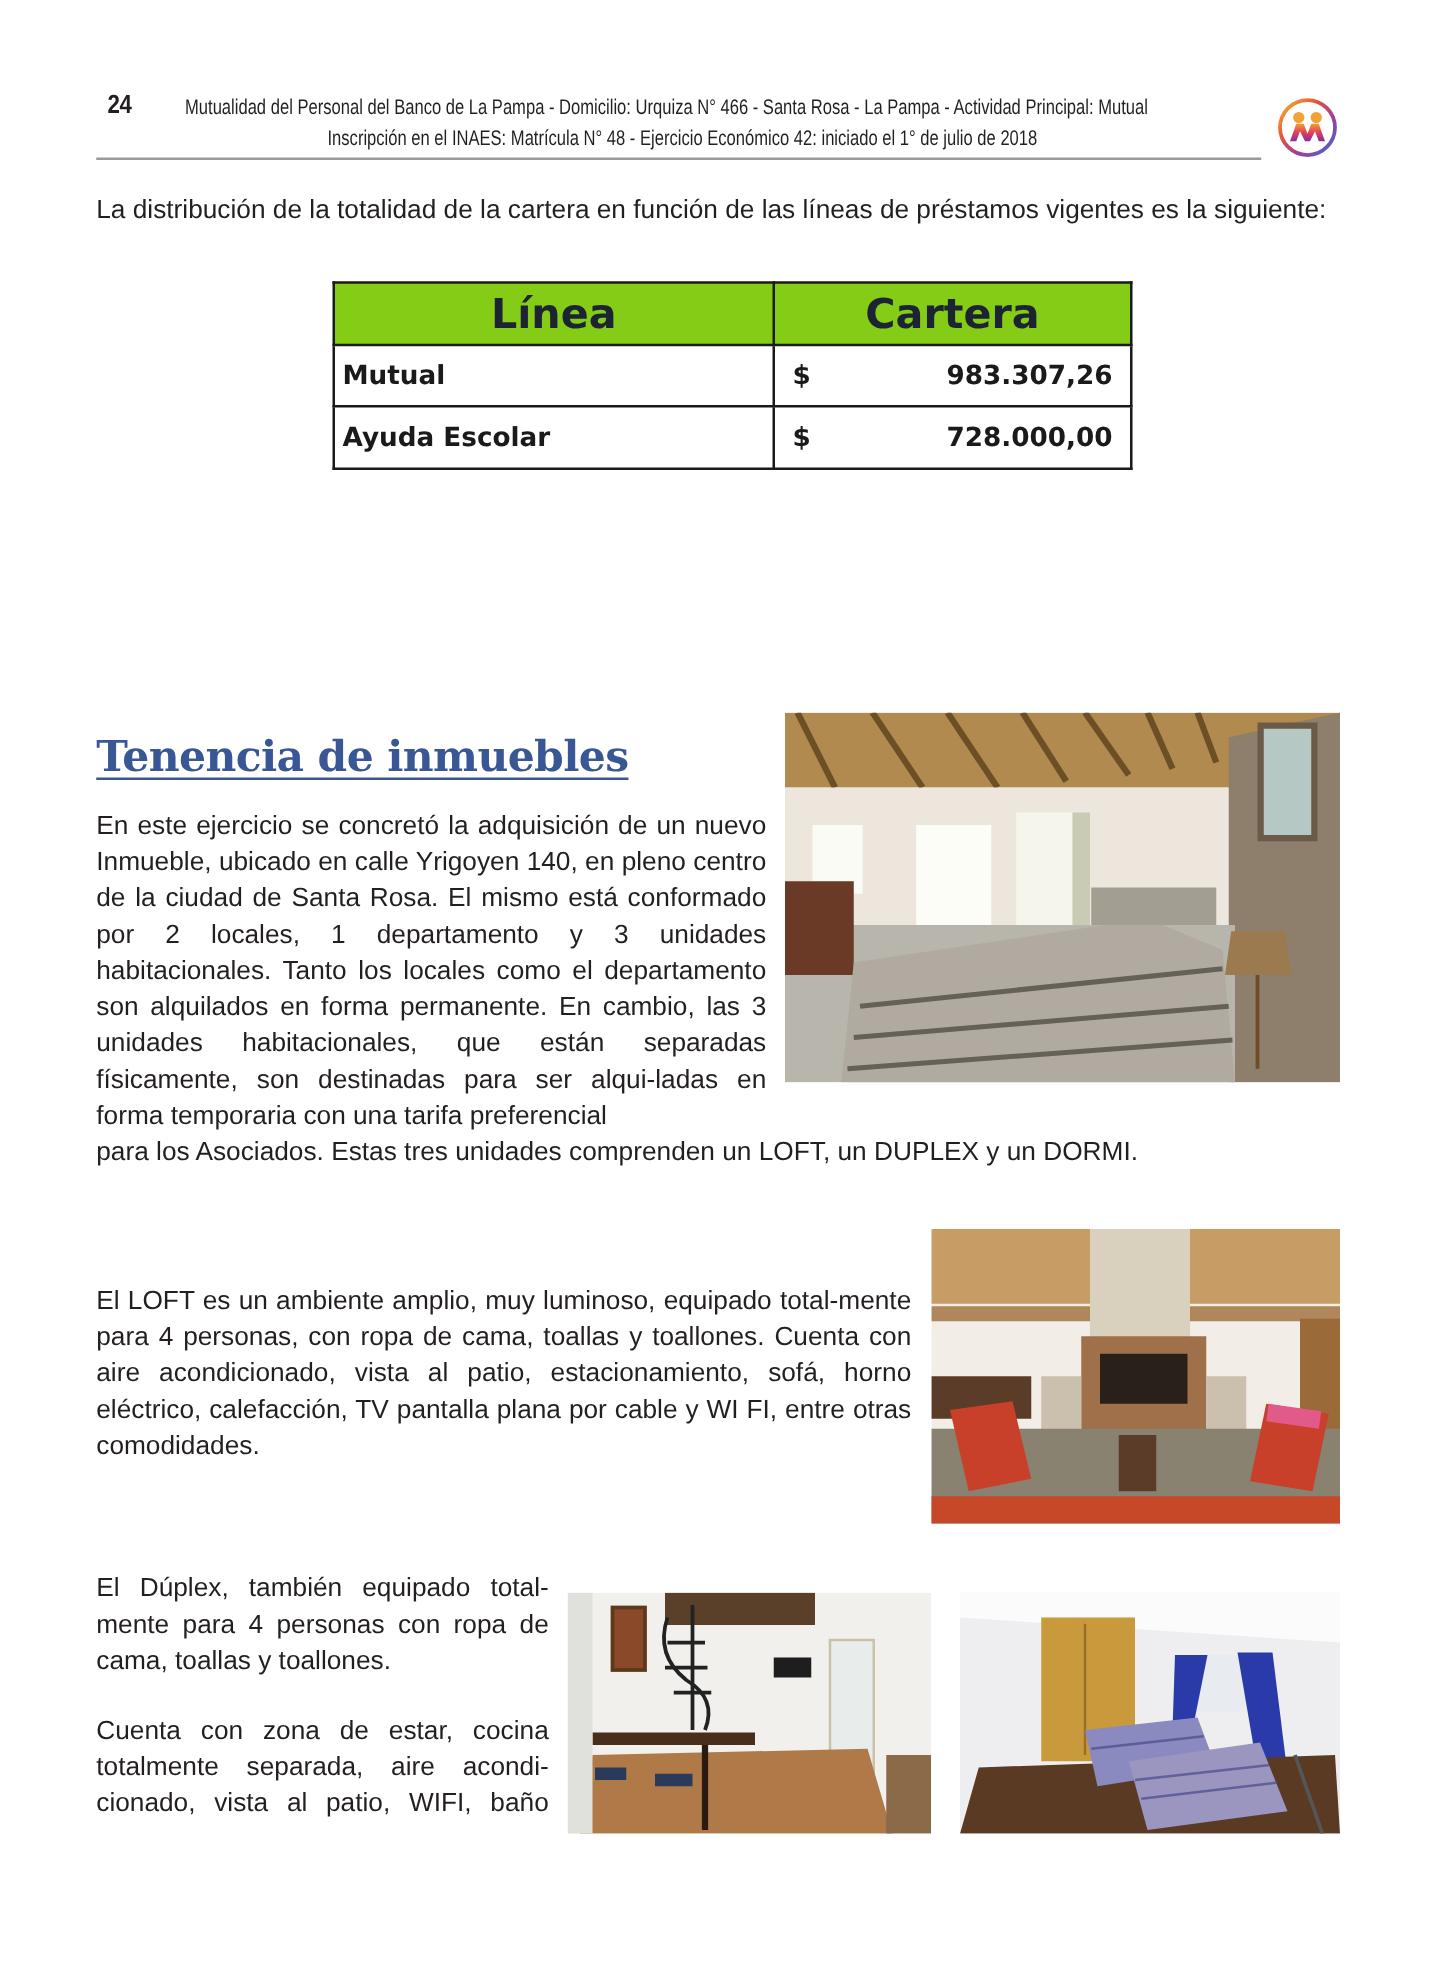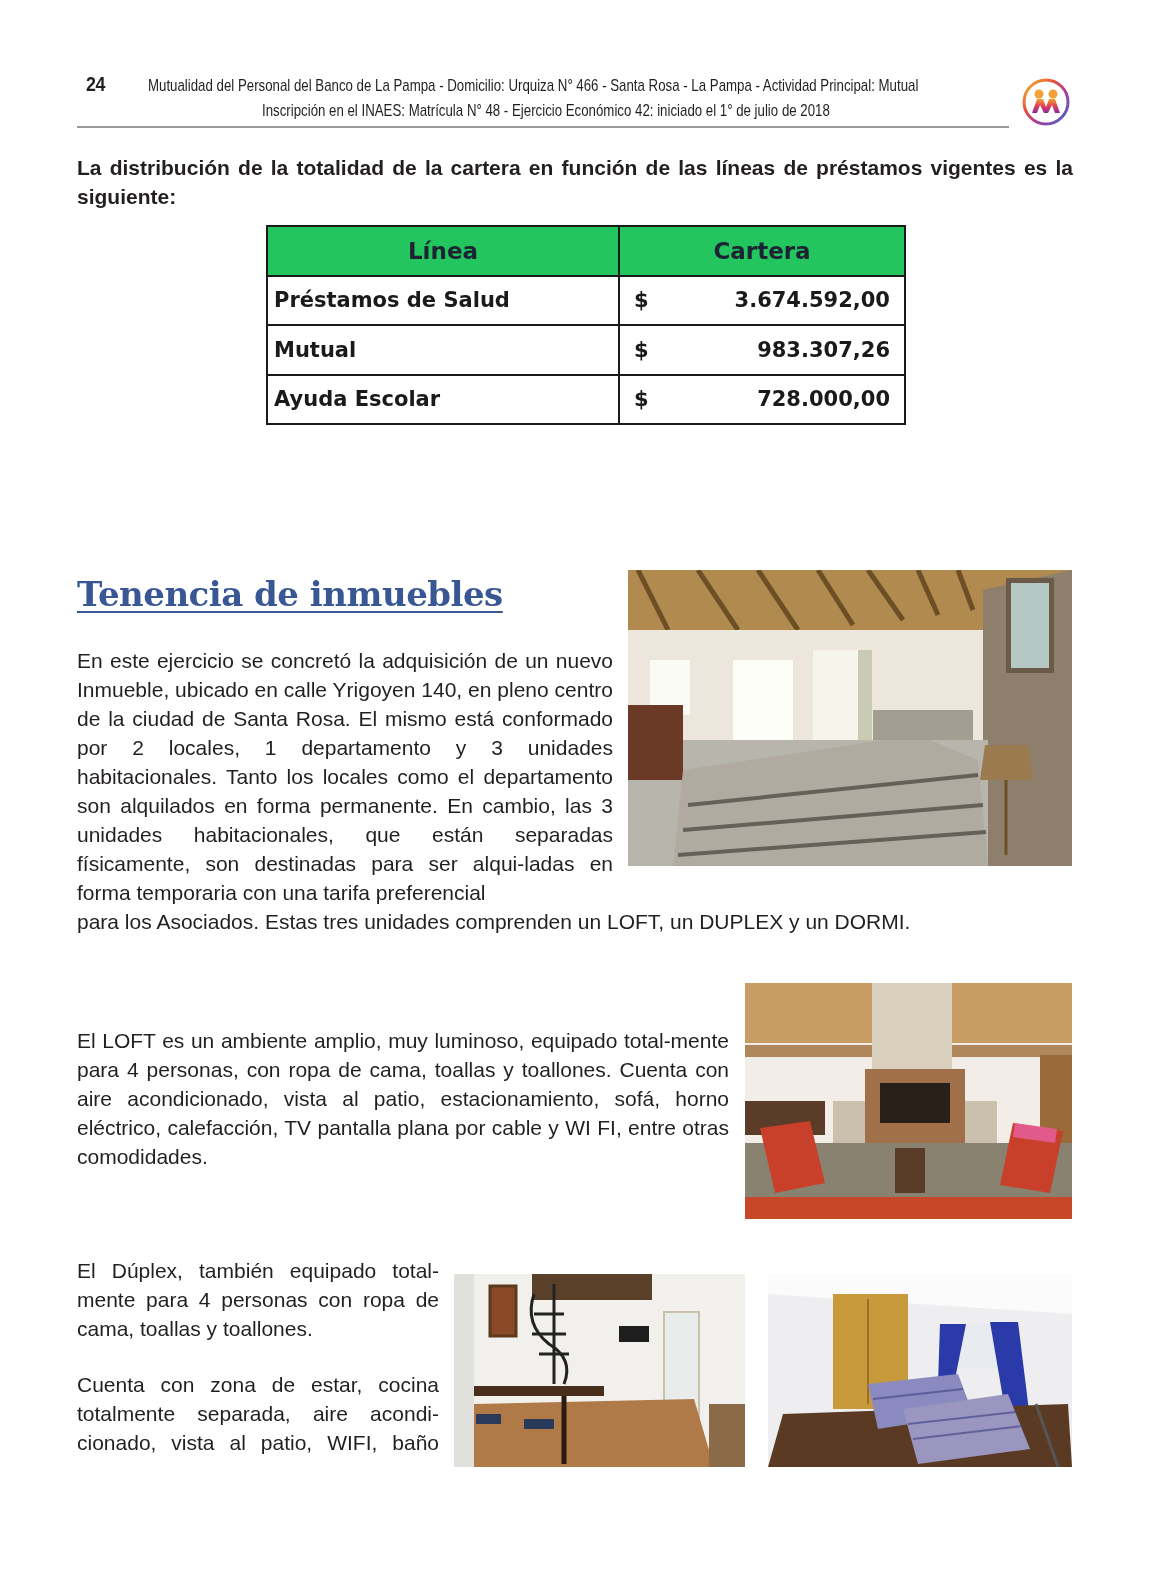--- a/index.html
+++ b/index.html
@@ -8,33 +8,33 @@
 
     
     .page-num { position: absolute; left: 86px; top: 72px; font-family: "Liberation Sans", sans-serif; font-weight: bold; font-size: 21px; letter-spacing: -0.5px; transform: scaleX(0.85); transform-origin: left top; }
     .hdr-line1, .hdr-line2 { position: absolute; font-family: "Liberation Sans", sans-serif; font-size: 17px; white-space: nowrap; transform: scaleX(0.78); color: #231f20; }
     .hdr-line1 { left: 148px; top: 76px; transform-origin: left top; }
     .hdr-line2 { left: 262px; top: 101px; transform-origin: left top; }
     .hdr-rule { position: absolute; left: 77px; top: 126px; width: 932px; height: 2px; background: #9a9a9a; }
     .logo { position: absolute; left: 1021px; top: 77px; width: 50px; height: 50px; }
 
     
-    .intro { position: absolute; left: 77px; top: 153px; width: 996px; font-size: 21px; line-height: 29px; text-align: justify; text-align-last: left; font-weight: bold; }
+    .intro { position: absolute; left: 77px; top: 153px; width: 996px; font-size: 21px; line-height: 29px; text-align: justify; text-align-last: left; }
 
     
     .cartera-table { position: absolute; left: 266px; top: 225px; width: 640px; border-collapse: collapse; font-family: "DejaVu Sans", sans-serif; }
     .cartera-table th, .cartera-table td { border: 2px solid #1a1a1a; height: 49.5px; }
-    .cartera-table th { background: #22c55e; font-size: 23px; font-weight: bold; color: #1c2433; }
+    .cartera-table th { background: #84cc16; font-size: 33px; font-weight: bold; color: #1c2433; }
     .cartera-table th.col-linea { width: 352px; }
     .cartera-table td { font-size: 21px; font-weight: bold; color: #1a1a1a; padding: 0 6px; }
     .cartera-table td.amount-cell { position: relative; text-align: right; padding-right: 14px; }
     .cartera-table td.amount-cell .cur { position: absolute; left: 14px; top: 50%; transform: translateY(-50%); }
 
     
-    .section-title { position: absolute; left: 77px; top: 574px; font-family: "DejaVu Serif", "Liberation Serif", serif; font-size: 34px; font-weight: bold; color: #3a5795; text-decoration: underline; text-decoration-thickness: 2px; text-underline-offset: 5px; letter-spacing: -0.5px; }
+    .section-title { position: absolute; left: 77px; top: 586px; font-family: "DejaVu Serif", "Liberation Serif", serif; font-size: 34px; font-weight: bold; color: #3a5795; text-decoration: underline; text-decoration-thickness: 2px; text-underline-offset: 5px; letter-spacing: -0.5px; }
 
     .para { position: absolute; font-size: 21px; line-height: 29px; text-align: justify; color: #231f20; }
     .p1 { left: 77px; top: 646px; width: 536px; }
     .p1-end { left: 77px; top: 907px; width: 900px; text-align: left; }
     .p2 { left: 77px; top: 1026px; width: 652px; text-align-last: left; }
     .p3 { left: 77px; top: 1256px; width: 362px; text-align-last: left; }
     .p4 { left: 77px; top: 1370px; width: 362px; text-align-last: justify; }
 
     
     .photo { position: absolute; overflow: hidden; }
@@ -77,24 +77,20 @@
 
 <table class="cartera-table">
   <thead>
     <tr>
       <th class="col-linea">Línea</th>
       <th>Cartera</th>
     </tr>
   </thead>
   <tbody>
     <tr>
-      <td>Préstamos de Salud</td>
-      <td class="amount-cell"><span class="cur">$</span><span>3.674.592,00</span></td>
-    </tr>
-    <tr>
       <td>Mutual</td>
       <td class="amount-cell"><span class="cur">$</span><span>983.307,26</span></td>
     </tr>
     <tr>
       <td>Ayuda Escolar</td>
       <td class="amount-cell"><span class="cur">$</span><span>728.000,00</span></td>
     </tr>
   </tbody>
 </table>
 

